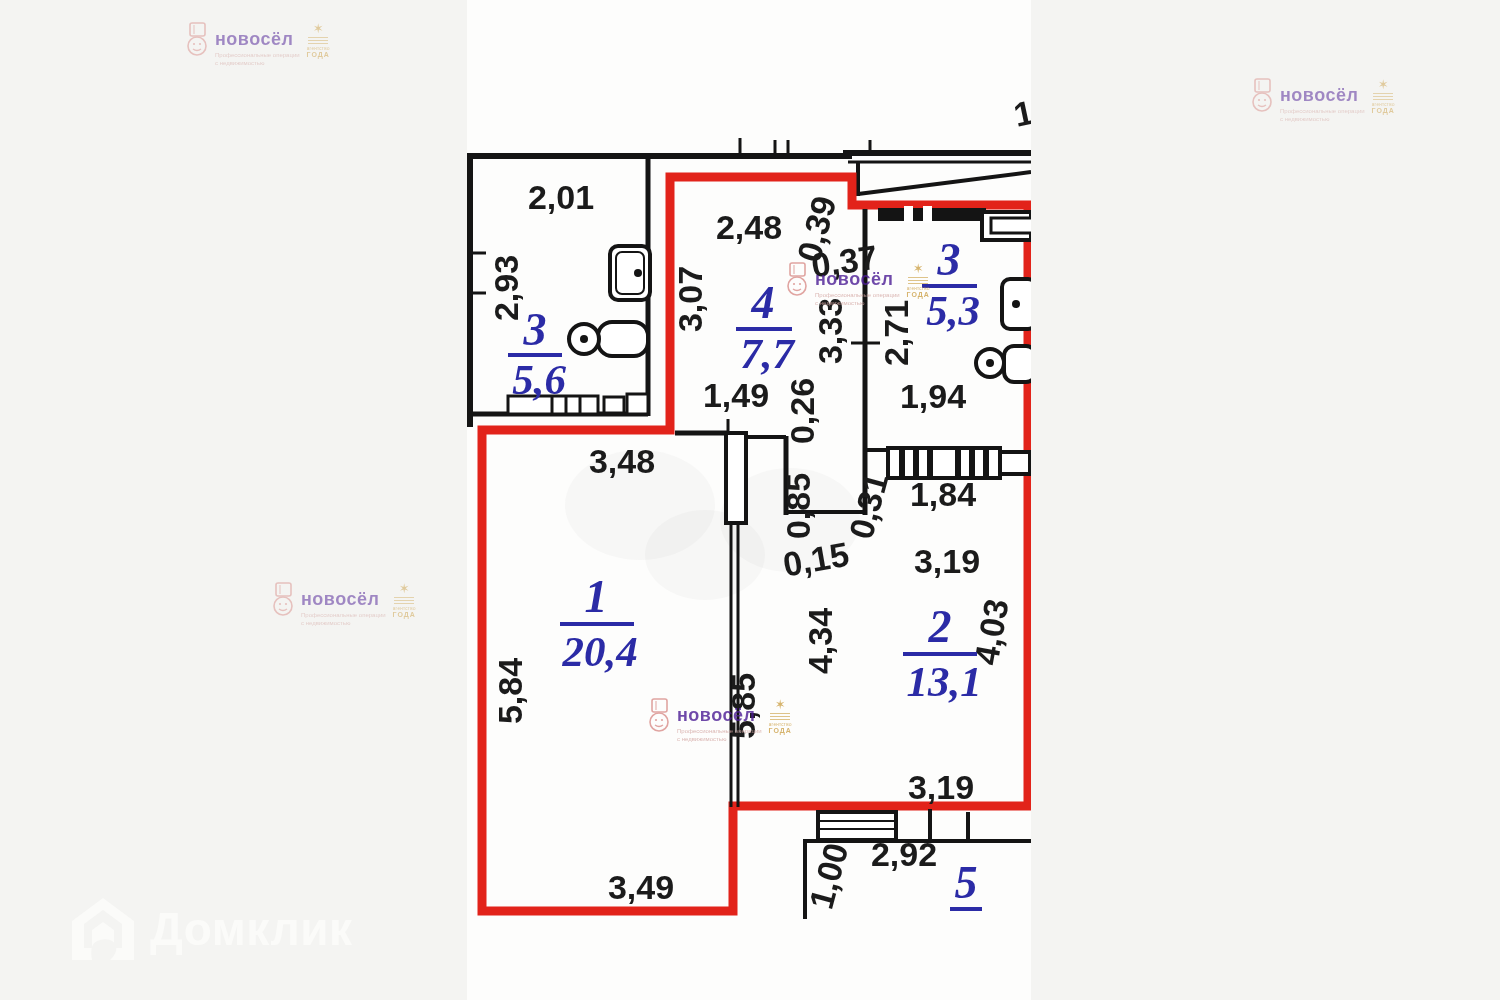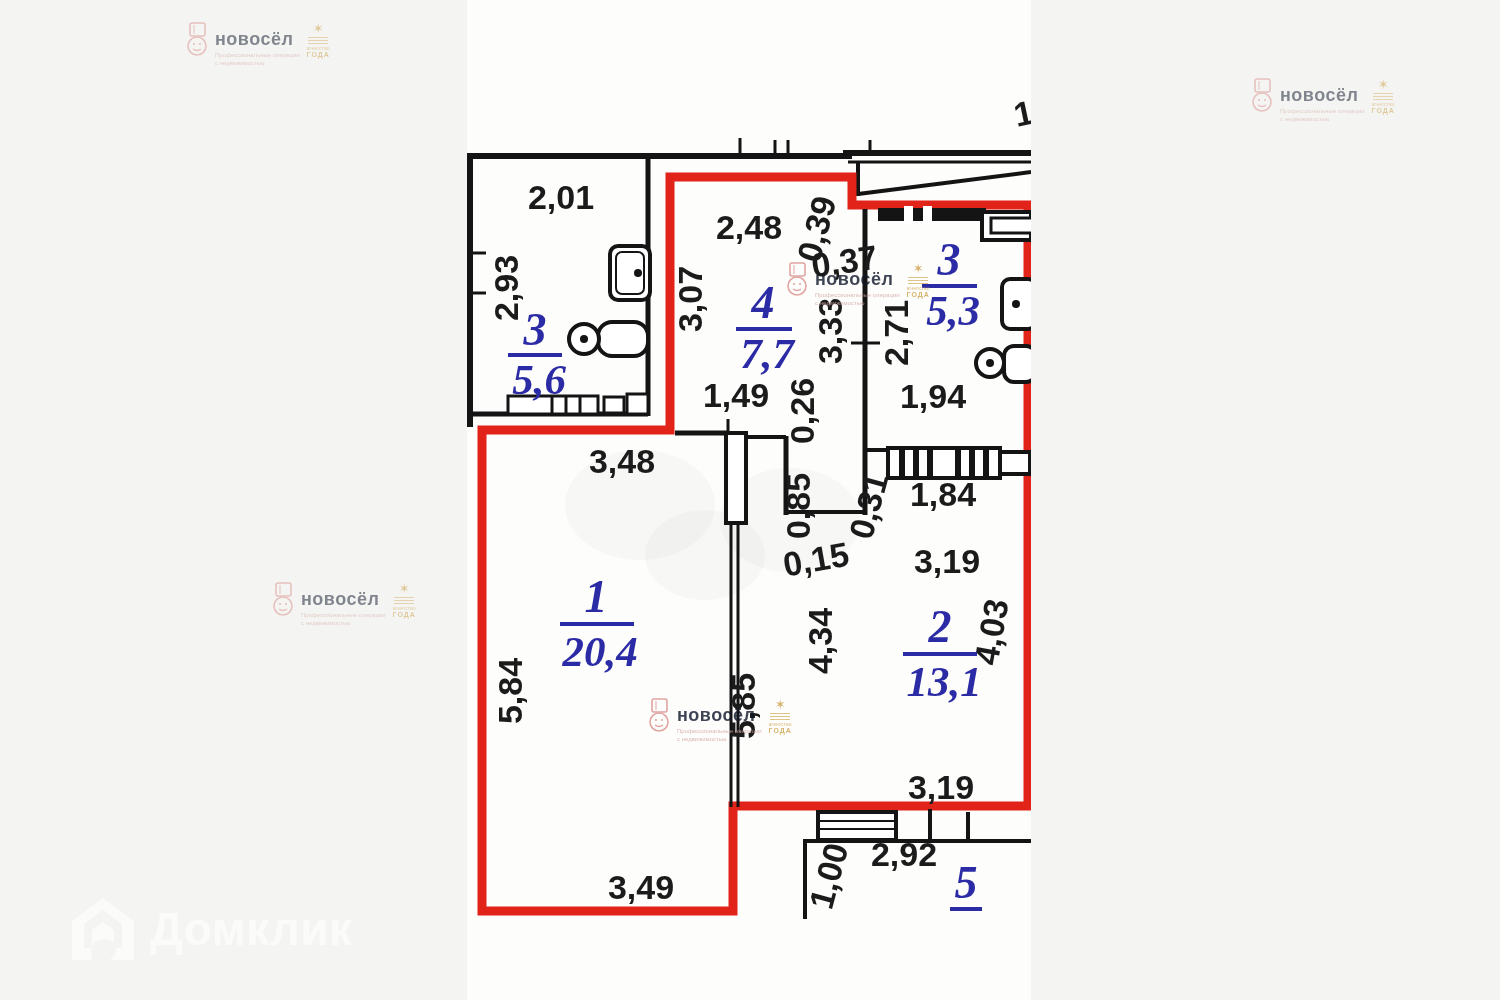--- a/index.html
+++ b/index.html
@@ -27,21 +27,21 @@
 
   
   .novosel{
     position:absolute;display:flex;align-items:flex-start;gap:5px;
     width:150px;pointer-events:none;
   }
   .novosel.faint{opacity:.5;}
   .novosel.onplan{opacity:.8;}
   .nv-icon{flex:0 0 auto;}
   .nv-body{display:flex;flex-direction:column;}
-  .nv-name{font-size:18px;font-weight:700;letter-spacing:.5px;color:#0f172a;line-height:1;margin-top:8px;}
+  .nv-name{font-size:18px;font-weight:700;letter-spacing:.5px;color:#4c1d95;line-height:1;margin-top:8px;}
   .nv-tag{font-size:6px;color:#d3a6a2;line-height:1.4;margin-top:3px;white-space:nowrap;}
   .nv-award{display:flex;flex-direction:column;align-items:center;margin-left:2px;color:#cda24a;}
   .nv-star{font-size:13px;line-height:1;}
   .nv-rule{width:20px;height:1px;background:#cda24a;margin-top:2px;opacity:.8;}
   .nv-award-top{font-size:4.5px;margin-top:2px;letter-spacing:.3px;}
   .nv-goda{font-size:7px;font-weight:700;letter-spacing:1px;}
 
   
   #domclick{
     position:absolute;left:70px;top:896px;display:flex;align-items:center;gap:14px;

